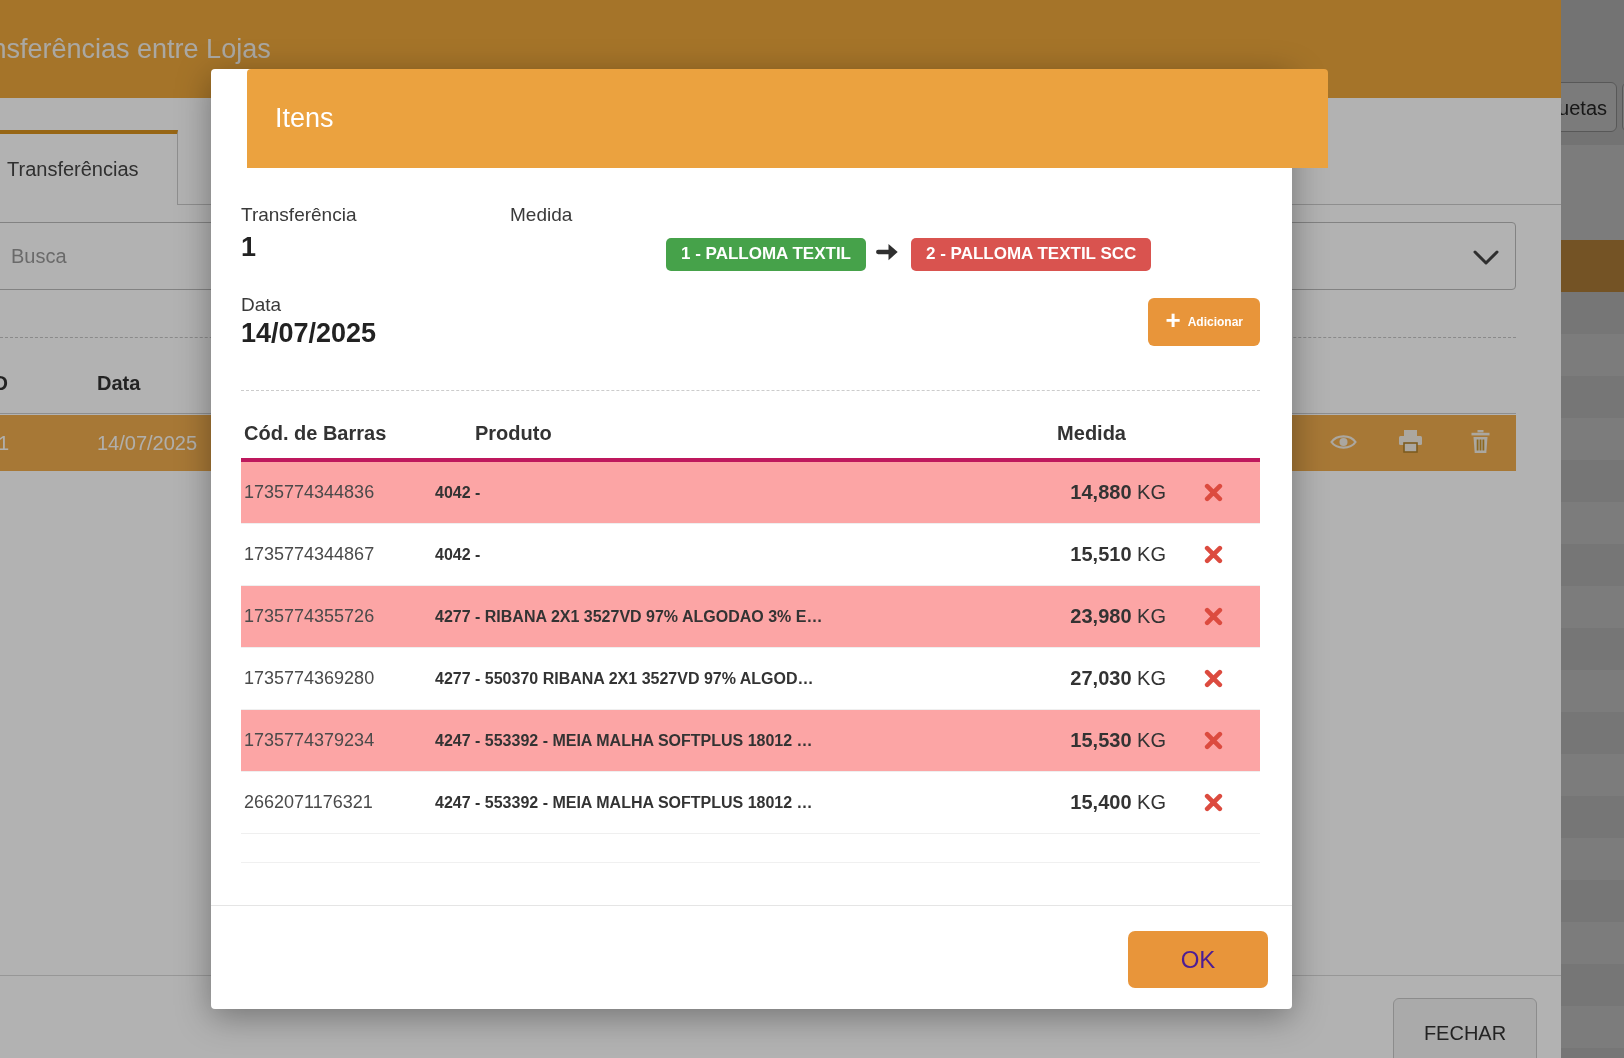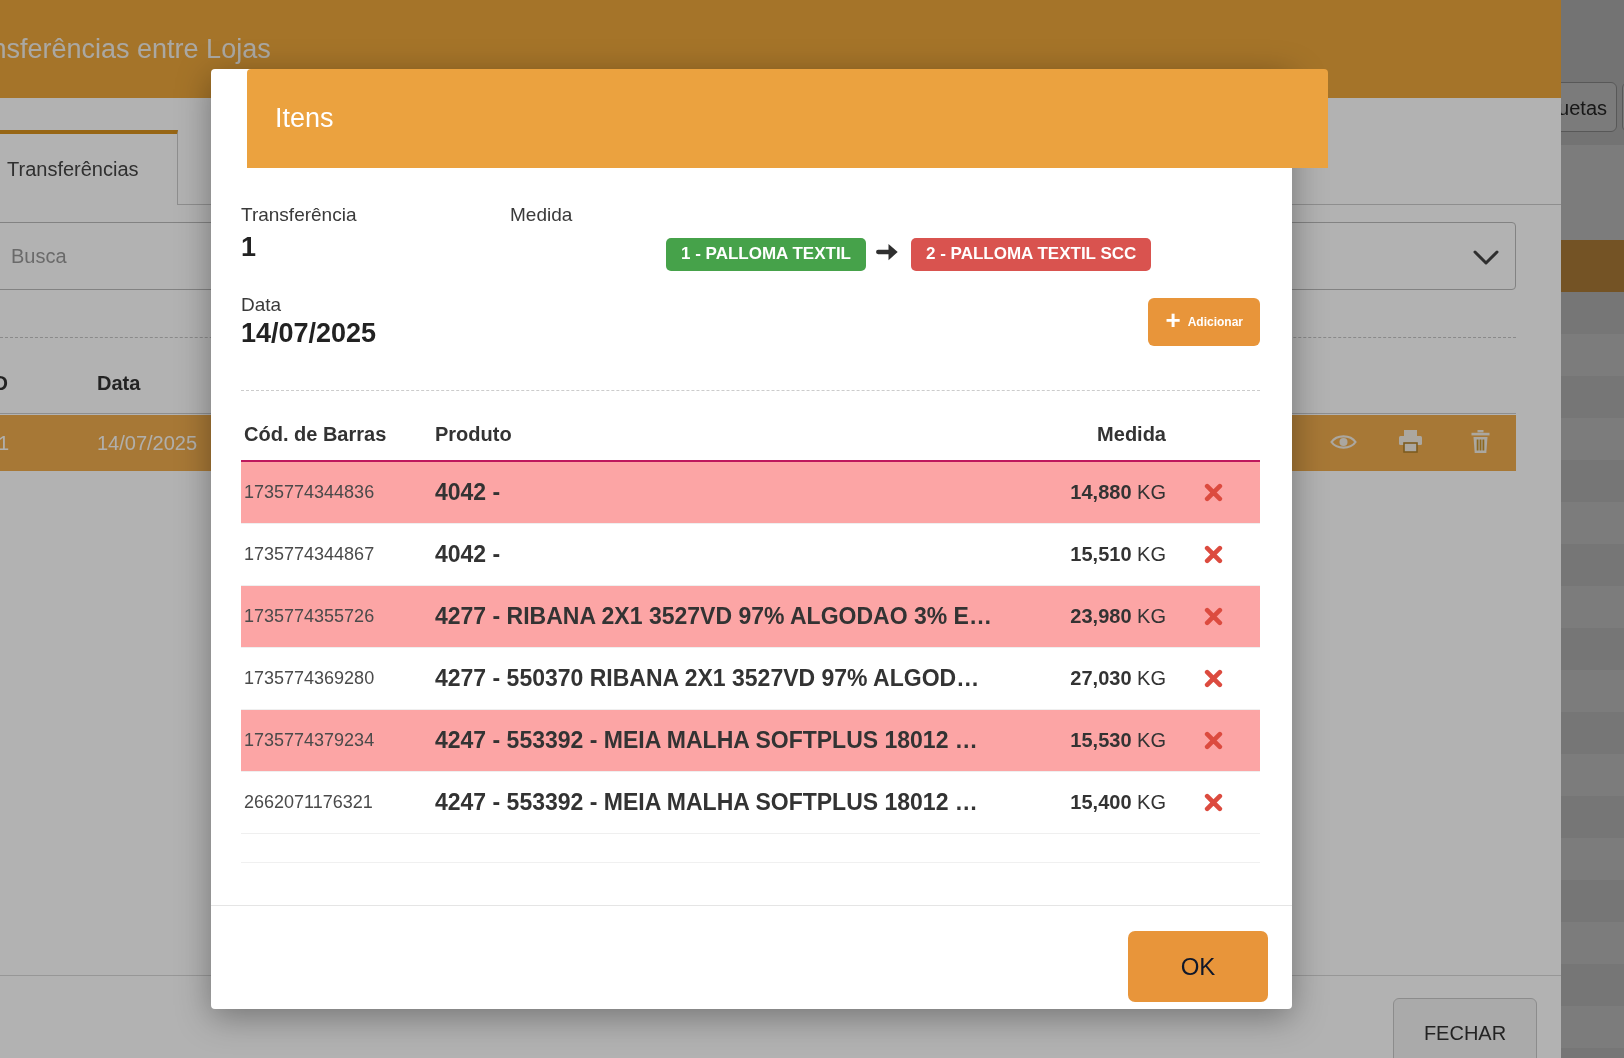--- a/index.html
+++ b/index.html
@@ -57,34 +57,34 @@
   .pill{padding:7px 15px;border-radius:5px;font-size:17px;font-weight:700;color:#fff;white-space:nowrap;line-height:1.1;}
   .pill.green{background:#46a24a;}
   .pill.red{background:#d9534f;}
   .btn-add{position:absolute;right:32px;top:229px;height:48px;padding:0 17px;border:none;border-radius:6px;
            background:#e8953a;color:#fff;display:flex;align-items:center;cursor:pointer;}
   .btn-add .plus{font-size:26px;font-weight:700;margin:-4px 7px 0 0;}
   .btn-add .lbl{font-size:12px;font-weight:700;}
   .m-dashed{position:absolute;left:30px;right:32px;top:321px;border-top:1px dashed #ccc;}
   .m-table{position:absolute;left:30px;right:32px;top:339px;}
   .trow{display:grid;grid-template-columns:194px 1fr 160px 94px;align-items:center;height:62px;border-bottom:1px solid #efefef;}
-  .trow.head{height:54px;border-bottom:2px solid #be185d;}
+  .trow.head{height:54px;border-bottom:4px solid #be185d;gap:40px;}
   .trow.odd{background:#fca5a5;}
   .c-code{font-size:18px;color:#4a4a4a;padding-left:3px;}
-  .c-prod{font-size:23px;font-weight:700;color:#333;white-space:nowrap;overflow:hidden;}
+  .c-prod{font-size:16px;font-weight:700;color:#333;white-space:nowrap;overflow:hidden;}
   .c-med{text-align:right;font-size:20px;color:#333;white-space:nowrap;}
   .c-med b{font-weight:700;}
   .c-x{display:flex;justify-content:center;}
   .head .hc{font-size:20px;font-weight:700;color:#333;}
   .head .c-code{padding-left:3px;}
   .x-btn{background:none;border:none;padding:4px;cursor:pointer;line-height:0;}
   .m-tline{position:absolute;left:30px;right:32px;top:793px;border-top:1px solid #f0f0f0;}
   .m-footline{position:absolute;left:0;right:0;top:836px;border-top:1px solid #e5e5e5;}
-  .btn-ok{position:absolute;right:24px;top:862px;width:140px;height:71px;background:#e8953a;border:none;border-radius:7px;
-          color:#0f172a;font-size:24px;cursor:pointer;}
+  .btn-ok{position:absolute;right:24px;top:862px;width:140px;height:57px;background:#e8953a;border:none;border-radius:7px;
+          color:#4c1d95;font-size:24px;cursor:pointer;}
 </style>
 </head>
 <body>
 
 <div id="stage">
 
   <div class="base-page">
     <div class="bp-band-white"></div>
     <div class="bp-band-orange"></div>
     <div class="bp-rows"></div>

